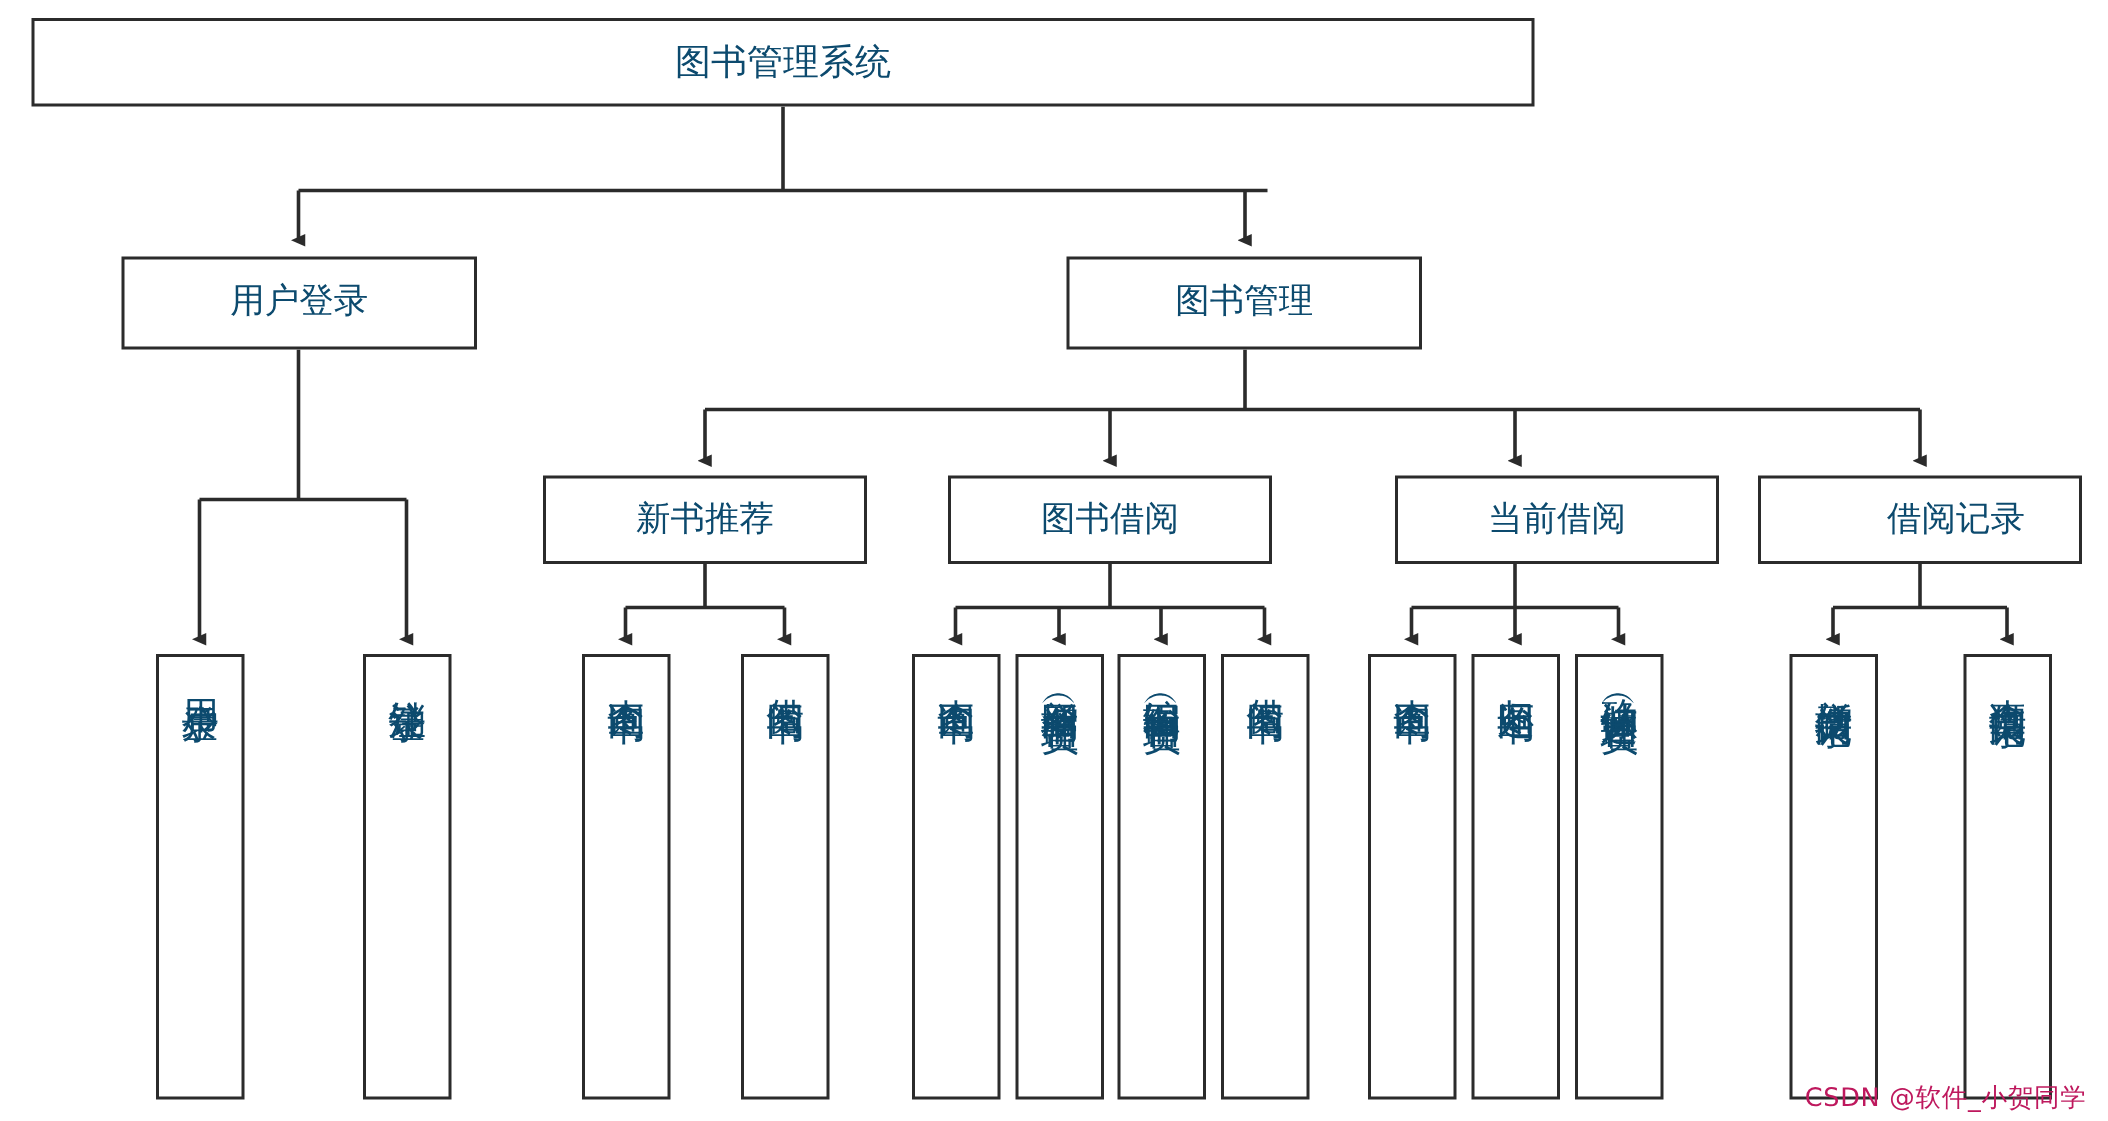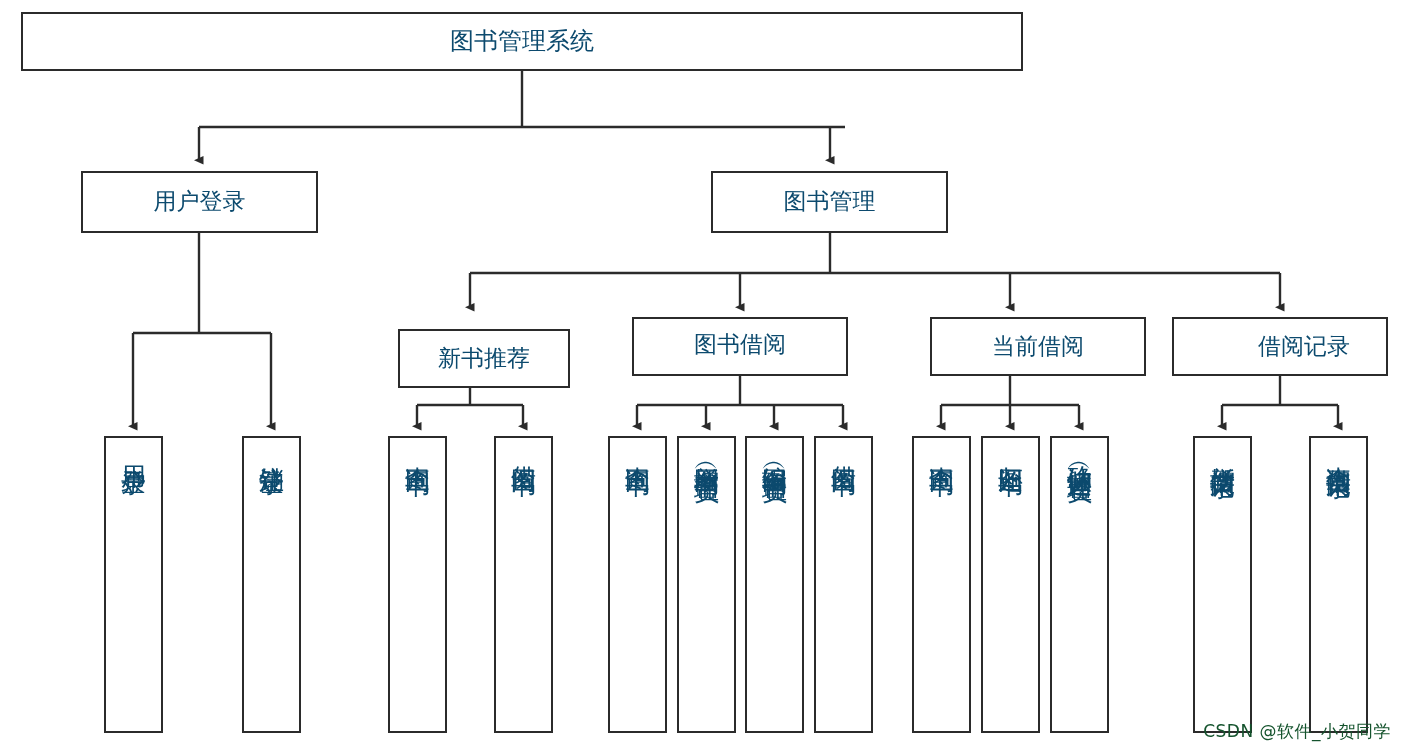--- a/index.html
+++ b/index.html
@@ -60,21 +60,21 @@
     text-orientation: upright;
     font-size: 25px;
     letter-spacing: 2px;
     line-height: 1;
   }
   #watermark {
     position: absolute;
     right: 14px;
     bottom: 4px;
     font-size: 17px;
-    color: #14532d;
+    color: #be185d;
     letter-spacing: 0.5px;
     z-index: 6;
     white-space: nowrap;
     font-family: "DejaVu Sans", "Liberation Sans", sans-serif;
   }
 </style>
 </head>
 <body>
 
 <div id="diagram-root">
@@ -133,24 +133,24 @@
     <span class="label">图书管理系统</span>
   </div>
 
   <div class="node h" style="left:81px; top:171px; width:237px; height:62px;">
     <span class="label">用户登录</span>
   </div>
   <div class="node h" style="left:711px; top:171px; width:237px; height:62px;">
     <span class="label">图书管理</span>
   </div>
 
-  <div class="node h" style="left:362px; top:329px; width:172px; height:59px;margin-left:36px;">
+  <div class="node h" style="left:362px; top:317px; width:216px; height:59px;">
     <span class="label">新书推荐</span>
   </div>
-  <div class="node h" style="left:632px; top:317px; width:216px; height:59px;font-family:Liberation Mono, monospace;">
+  <div class="node h" style="left:632px; top:317px; width:216px; height:59px;">
     <span class="label">图书借阅</span>
   </div>
   <div class="node h" style="left:902px; top:317px; width:216px; height:59px;margin-left:28px;">
     <span class="label">当前借阅</span>
   </div>
   <div class="node h" style="left:1172px; top:317px; width:216px; height:59px;padding-left:48px;">
     <span class="label">借阅记录</span>
   </div>
 
   <div class="node v" style="left:104px; top:436px; width:59px; height:297px;">

